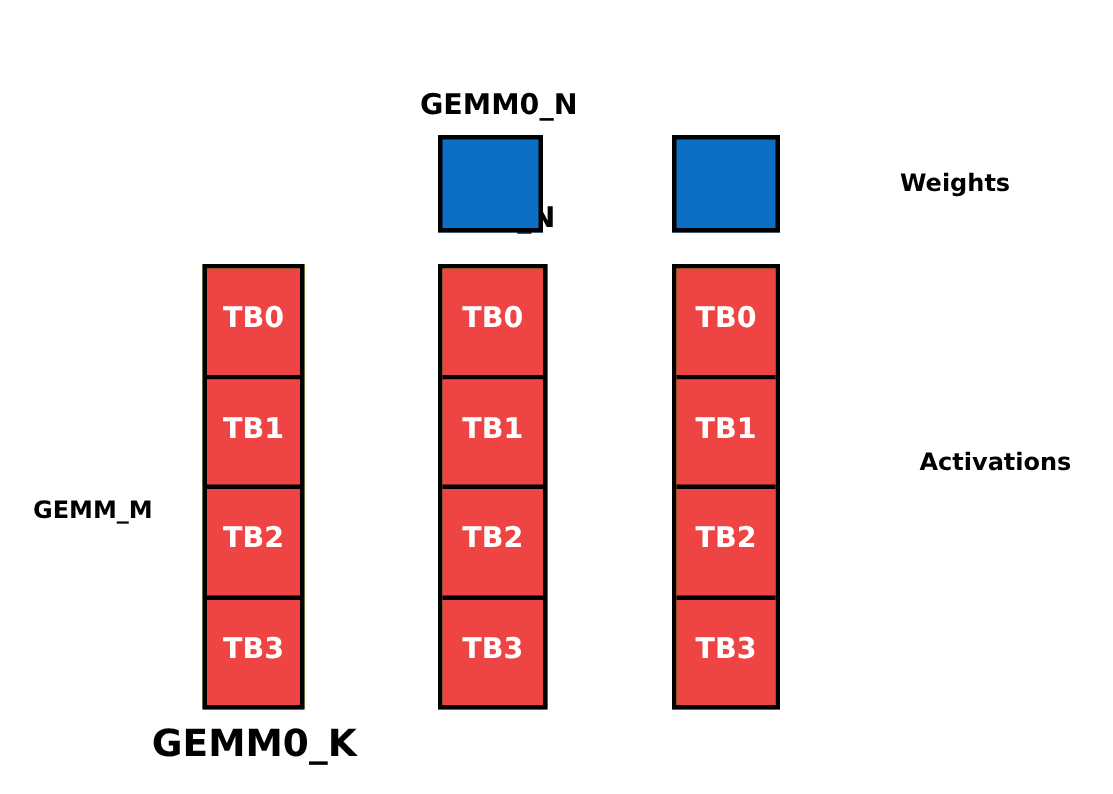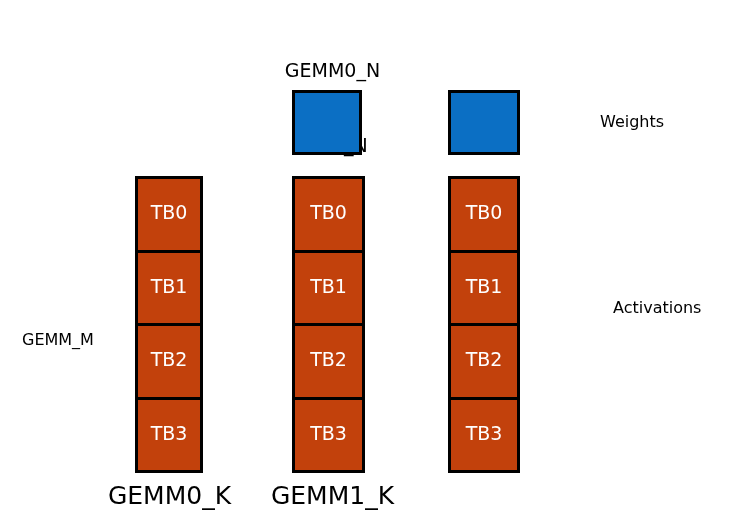--- a/index.html
+++ b/index.html
@@ -8,20 +8,21 @@
     padding: 0;
     background: #ffffff;
   }
   #canvas {
     position: relative;
     width: 742px;
     height: 529px;
     background: #ffffff;
     font-family: "DejaVu Sans", "Liberation Sans", sans-serif;
     overflow: hidden;
+    font-weight: bold;
   }
   .col-header {
     position: absolute;
     text-align: center;
     color: #000000;
     font-size: 19px;
     line-height: 25px;
     white-space: pre;
   }
   .col-header .hline {
@@ -37,21 +38,21 @@
     position: absolute;
     box-sizing: border-box;
     border: 3px solid #000000;
     background: #76bc00;
     display: flex;
     flex-direction: column;
   }
   .act-cell {
     flex: 1 1 0;
     box-sizing: border-box;
-    background: #c2410c;
+    background: #ef4444;
     border-bottom: 3px solid #000000;
     position: relative;
   }
   .act-cell:last-child {
     border-bottom: none;
   }
   .act-cell .cell-label {
     position: absolute;
     left: 0;
     right: 0;
@@ -137,15 +138,14 @@
     </div>
     <div class="act-cell">
       <span class="cell-label">TB2</span>
     </div>
     <div class="act-cell">
       <span class="cell-label">TB3</span>
     </div>
   </div>
 
   <div class="bottom-label" style="left:82px; top:484px; width:175px;">GEMM0_K</div>
-  <div class="bottom-label" style="left:255px; top:484px; width:155px;">GEMM1_K</div>
 
 </div>
 
 </body></html>

